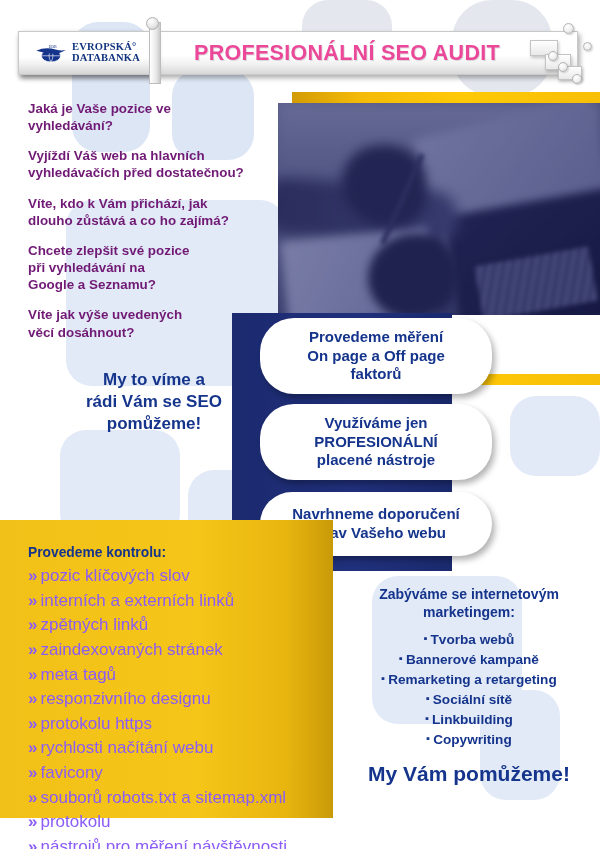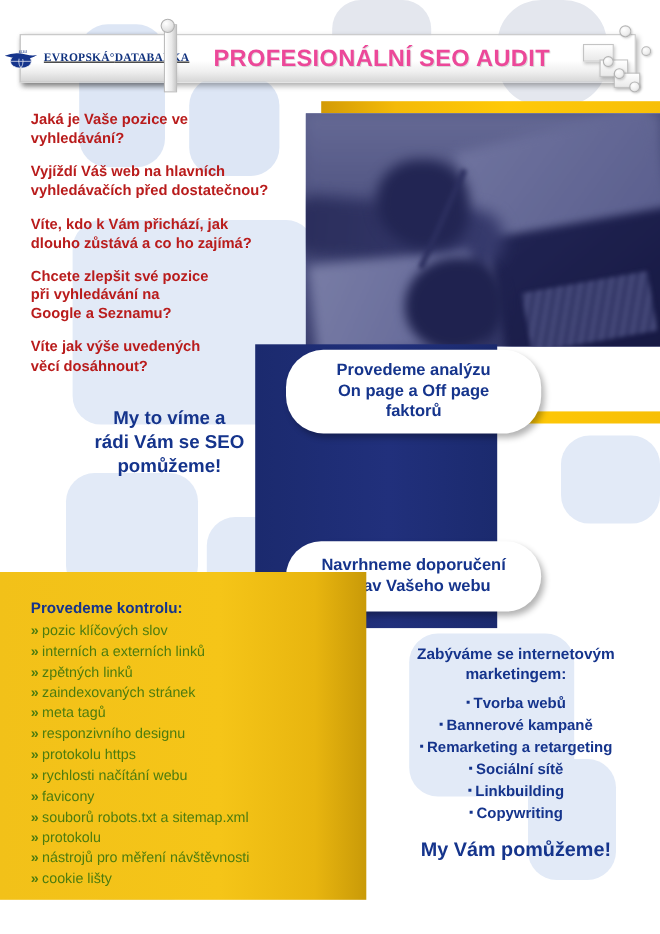--- a/index.html
+++ b/index.html
@@ -27,21 +27,21 @@
     box-sizing:border-box;
   }
   .hdr-logo{
     position:absolute;left:0;top:0;width:138px;height:44px;
     background:linear-gradient(to bottom,#ffffff 0%,#ffffff 60%,#ededed 80%,#d5d5d5 100%);
     border:1px solid #c9c9c9;box-sizing:border-box;
     display:flex;align-items:center;justify-content:center;gap:4px;
     box-shadow:2px 3px 5px rgba(0,0,0,.28);
   }
   .logo-globe{width:34px;height:21px;position:relative;flex:0 0 auto;}
-  .logo-txt{display:flex;flex-direction:row;line-height:1.02;text-decoration:underline;}
+  .logo-txt{display:flex;flex-direction:column;line-height:1.02;}
   .logo-txt span{
     font-family:"Liberation Serif", serif;
     font-weight:bold;color:#11337f;font-size:10.5px;letter-spacing:.2px;
   }
   .hdr-title{
     position:absolute;left:150px;top:0;right:0;height:44px;
     display:flex;align-items:center;padding-left:26px;
     font-size:21.5px;font-weight:bold;color:#ec4899;letter-spacing:.3px;
     text-shadow:1px 1px 0 rgba(0,0,0,.12);
   }
@@ -55,21 +55,21 @@
     background:radial-gradient(circle at 35% 30%,#ffffff,#e3e3e3 60%,#b9b9b9);
     border:1px solid #b0b0b0;box-sizing:border-box;
   }
   
   .step{position:absolute;background:linear-gradient(to bottom,#ffffff,#e9e9e9);border:1px solid #c4c4c4;box-sizing:border-box;box-shadow:1px 2px 3px rgba(0,0,0,.22);}
   .deco-circ{position:absolute;border-radius:50%;background:radial-gradient(circle at 35% 30%,#ffffff,#ededed 60%,#bfbfbf);border:1px solid #b4b4b4;box-sizing:border-box;box-shadow:1px 1px 2px rgba(0,0,0,.18);}
 
   
   .questions{position:absolute;left:28px;top:100px;width:252px;}
   .q{
-    color:#b91c1c;font-weight:bold;font-size:13.4px;line-height:1.28;
+    color:#701a75;font-weight:bold;font-size:13.4px;line-height:1.28;
     margin-bottom:13px;white-space:pre-line;
   }
   .slogan{
     color:#15348c;font-weight:bold;font-size:17px;line-height:1.3;
     text-align:center;white-space:pre-line;margin-top:28px;
   }
 
   
   .photo-yellow-top{position:absolute;left:292px;top:92px;width:308px;height:11px;
     background:linear-gradient(to right,#d39b05,#f4ba08 22%,#ffc907 55%,#f7bf07);}
@@ -118,29 +118,29 @@
     white-space:pre-line;line-height:1.24;
   }
 
   
   .yellow-block{
     position:absolute;left:0;top:520px;width:333px;height:298px;
     background:linear-gradient(to right,#f2c119 0%,#f5c518 60%,#e8b50f 86%,#c99a08 100%);
   }
   .yellow-inner{position:absolute;left:28px;top:545px;width:300px;}
   .yb-title{color:#15348c;font-weight:bold;font-size:13.8px;margin-bottom:4px;}
-  .yb-item{color:#4d7c0f;font-size:13px;line-height:1.45;}
+  .yb-item{color:#8b5cf6;font-size:17px;line-height:1.45;}
   .yb-item .gui{font-weight:bold;margin-right:3px;}
 
   
   .mk{position:absolute;left:338px;top:586px;width:262px;text-align:center;}
   .mk-title{color:#15348c;font-weight:bold;font-size:14px;line-height:1.28;white-space:pre-line;}
   .mk-item{color:#15348c;font-weight:bold;font-size:13.6px;line-height:1.47;}
   .mk-item .bu{font-size:11px;vertical-align:2px;margin-right:3px;}
-  .mk-foot{color:#15348c;font-weight:bold;font-size:18px;margin-top:12px;}
+  .mk-foot{color:#15348c;font-weight:bold;font-size:21px;margin-top:12px;}
 </style>
 </head>
 <body>
 
 <div class="poster">
 
   <div class="bgshape" style="left:72px;top:22px;width:78px;height:130px;"></div>
   <div class="bgshape" style="left:172px;top:70px;width:82px;height:90px;"></div>
   <div class="bgshape grey" style="left:302px;top:0px;width:90px;height:70px;"></div>
   <div class="bgshape grey" style="left:452px;top:0px;width:100px;height:96px;border-radius:40px;"></div>
@@ -230,23 +230,26 @@
     <div class="q">Chcete zlepšit své pozice
 při vyhledávání na
 Google a Seznamu?</div>
     <div class="q">Víte jak výše uvedených
 věcí dosáhnout?</div>
     <div class="slogan">My to víme a
 rádi Vám se SEO
 pomůžeme!</div>
   </div>
 
-  <div class="pill" style="left:260px;top:318px;width:232px;height:76px;font-size:15px;">Provedeme analýzu
+  <div class="pill" style="left:260px;top:318px;width:232px;height:76px;font-size:15px;">Provedeme měření
 On page a Off page
 faktorů</div>
+  <div class="pill" style="left:260px;top:404px;width:232px;height:76px;font-size:15px;">Využíváme jen
+PROFESIONÁLNÍ
+placené nástroje</div>
   <div class="pill" style="left:260px;top:492px;width:232px;height:64px;font-size:15px;">Navrhneme doporučení
 úprav Vašeho webu</div>
 
   <div class="yellow-block"></div>
   <div class="yellow-inner">
     <div class="yb-title">Provedeme kontrolu:</div>
     <div class="yb-item"><span class="gui">»</span><span>pozic klíčových slov</span></div>
     <div class="yb-item"><span class="gui">»</span><span>interních a externích linků</span></div>
     <div class="yb-item"><span class="gui">»</span><span>zpětných linků</span></div>
     <div class="yb-item"><span class="gui">»</span><span>zaindexovaných stránek</span></div>

